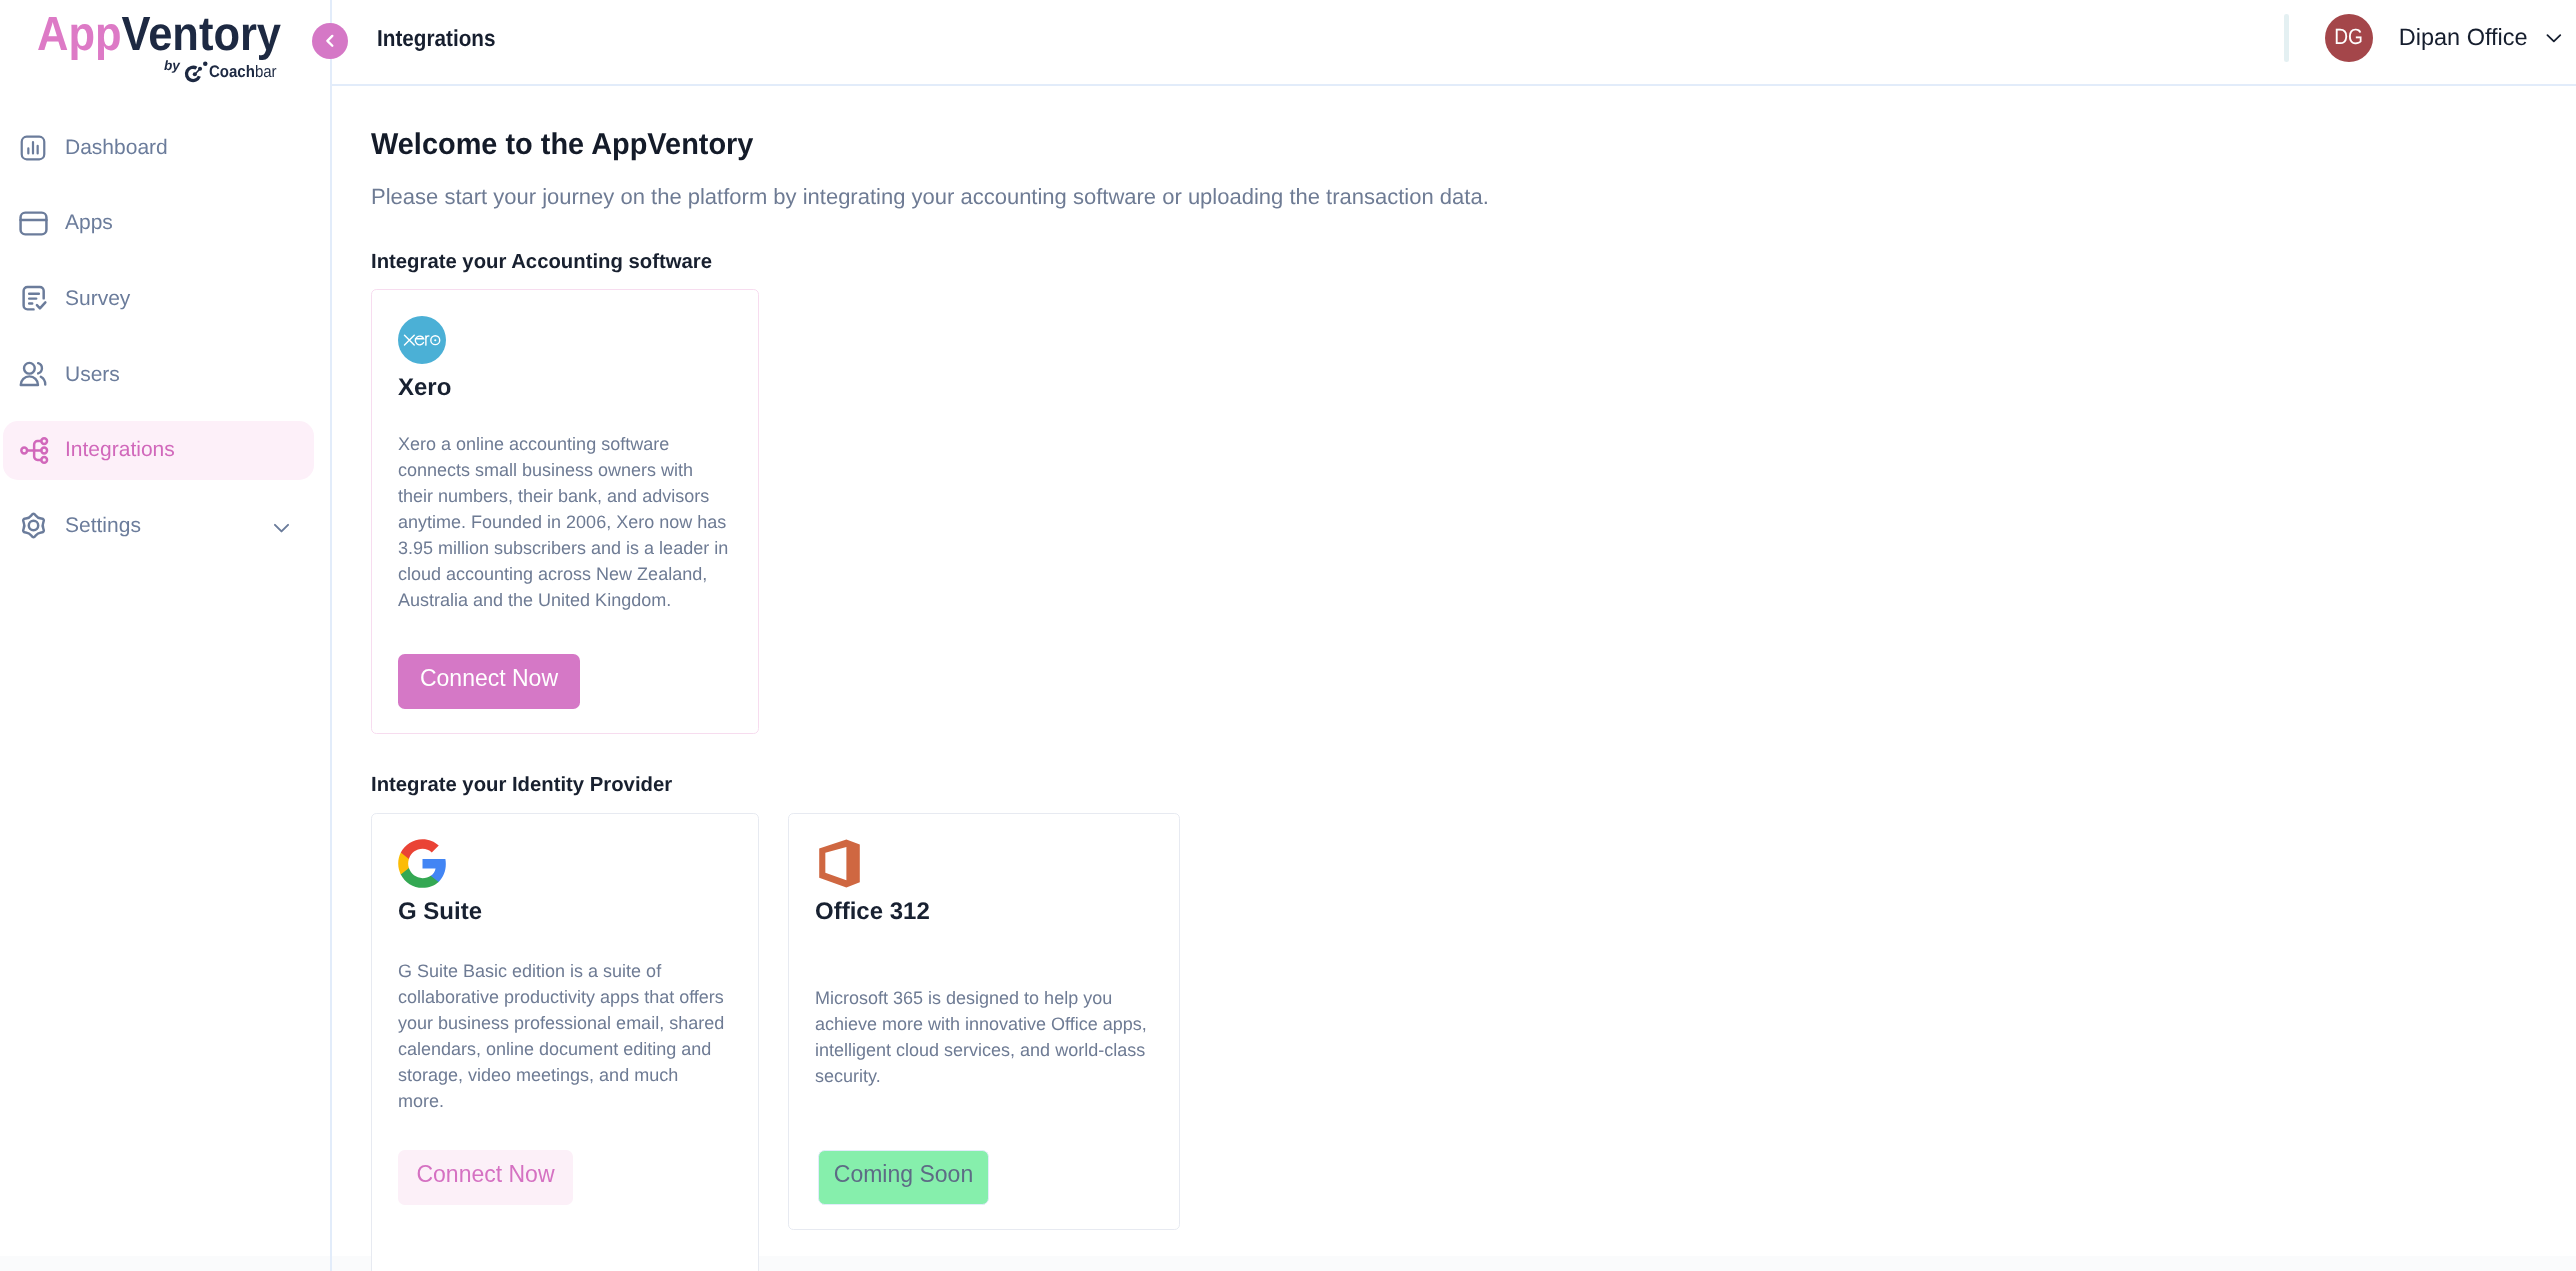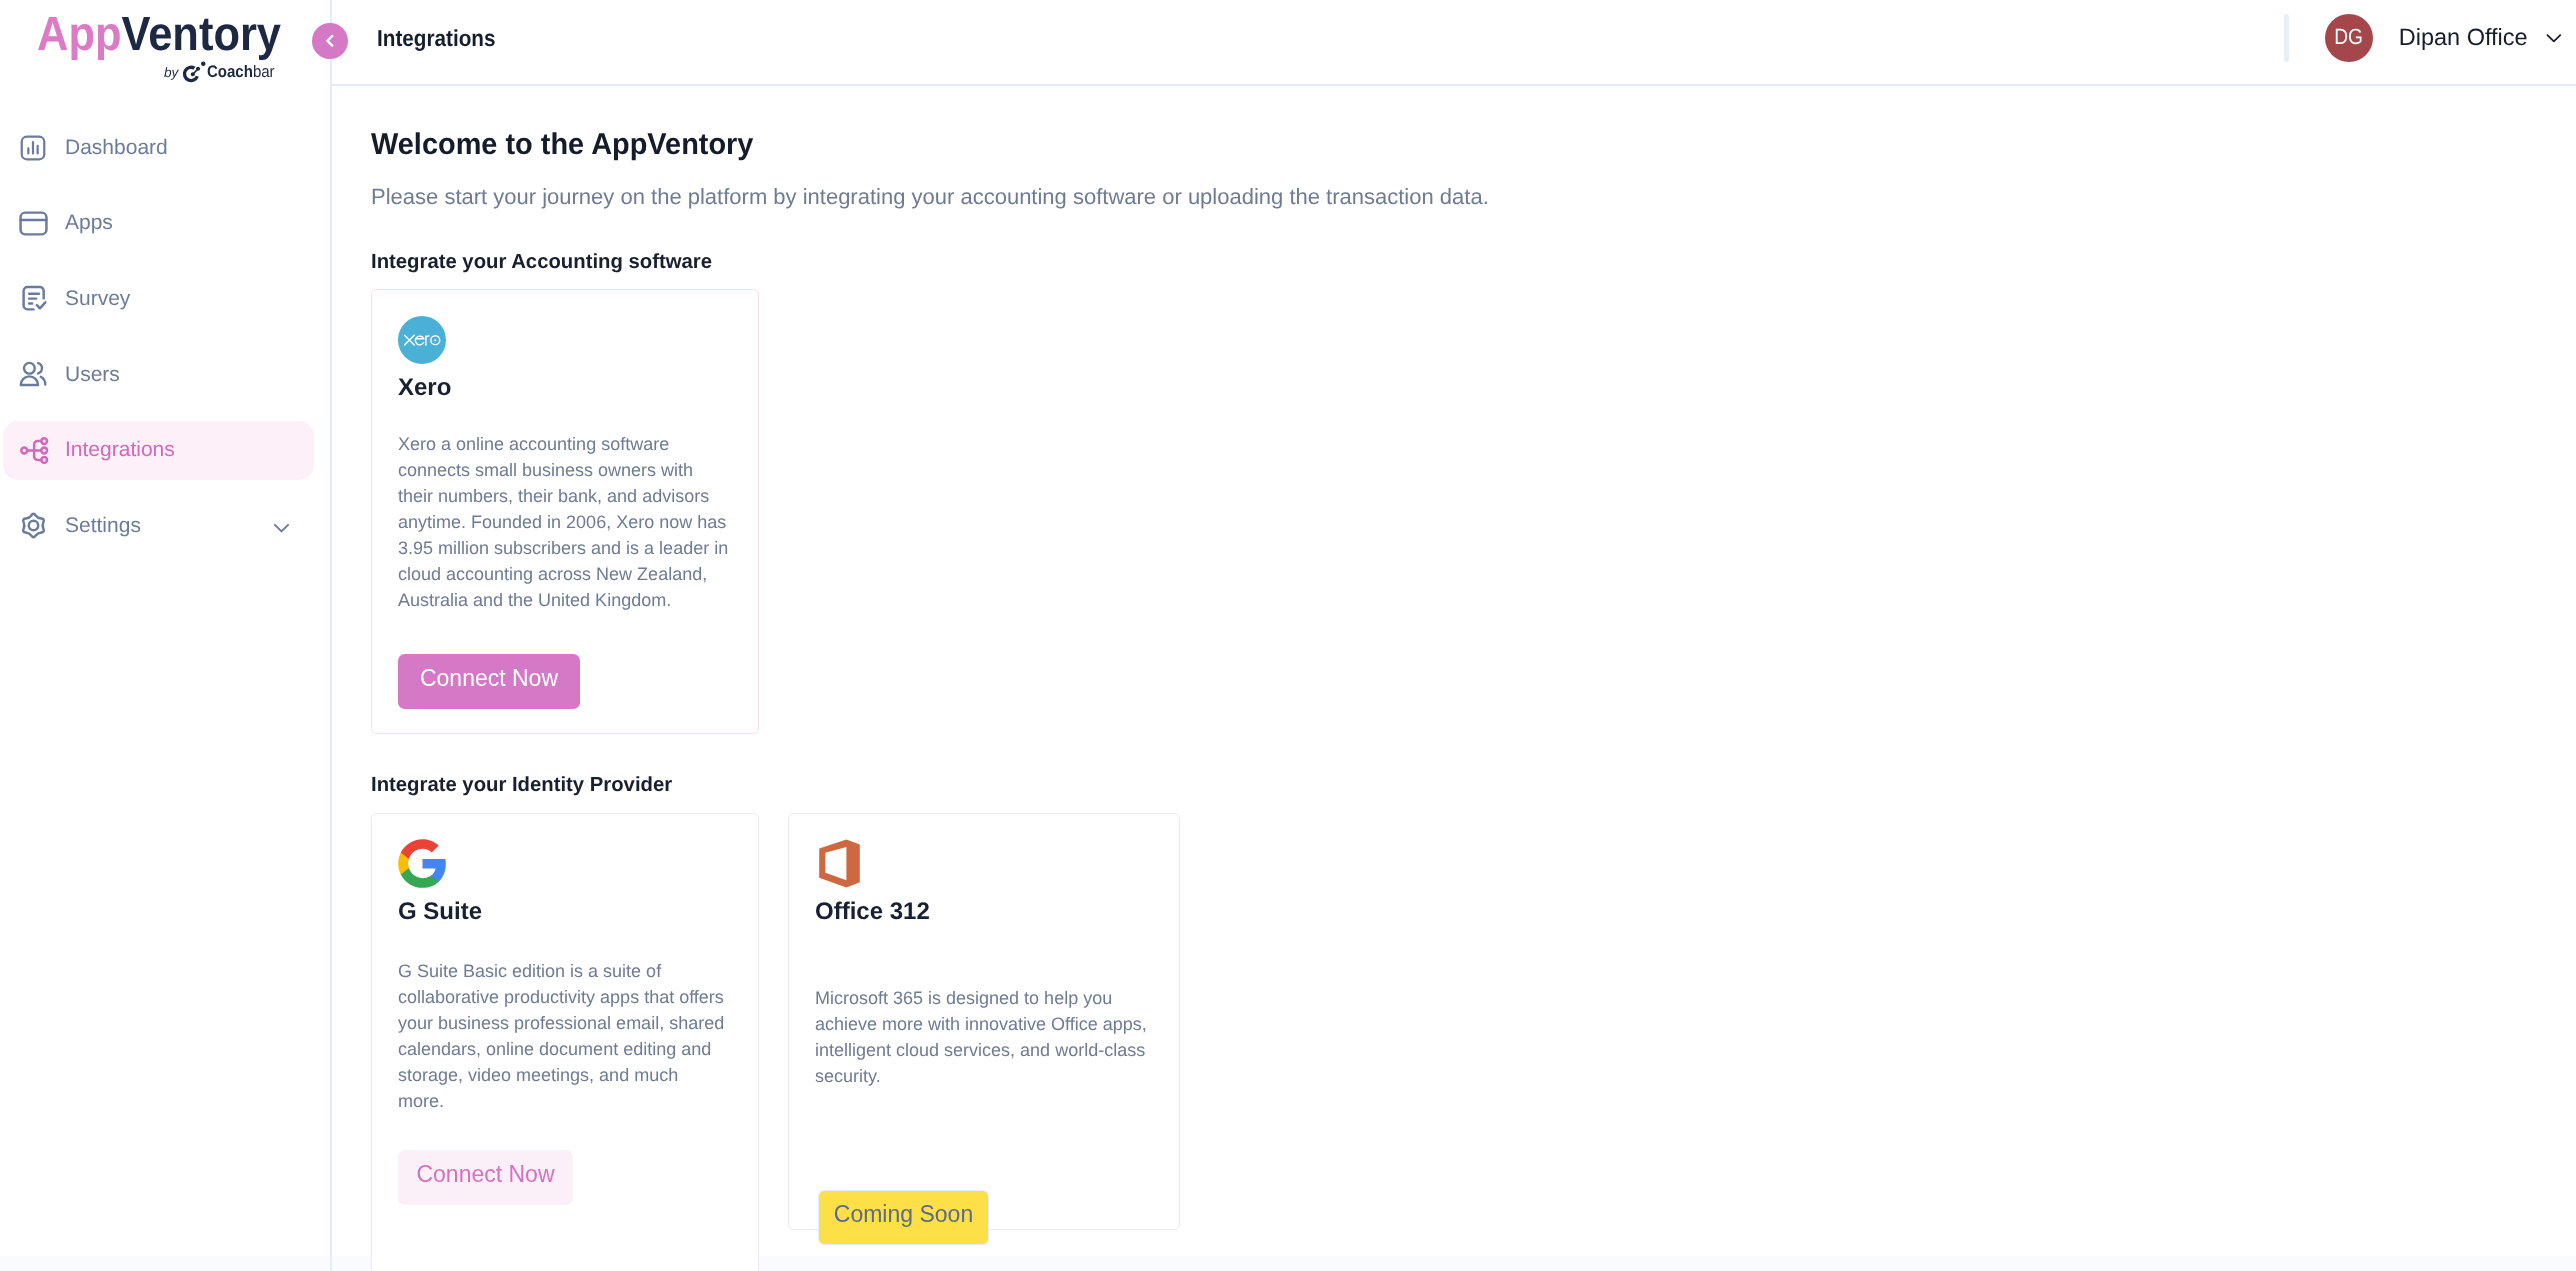--- a/index.html
+++ b/index.html
@@ -22,21 +22,21 @@
   }
   .sidebar:after {
     content: ""; position: absolute; right: 0; top: 0; width: 2.3px; height: 1271px;
     background: #e2ecfa;
   }
   .logo-wrap { position: absolute; left: 37px; top: 10.6px; width: 258px; }
   .wm { font-size: 48px; font-weight: 700; line-height: 1; transform: scaleX(0.906); transform-origin: left top; white-space: nowrap; }
   .wm-app { color: #dd7ac6; }
   .wm-ven { color: #1d2942; }
   .byline { position: absolute; left: 127px; top: 48px; display: flex; align-items: flex-end; white-space: nowrap; }
-  .by { font-style: italic; font-weight: 400; font-size: 13.6px; color: #1d2942; line-height: 1; margin-bottom: 2px; transform: translateZ(0); }
+  .by { font-style: italic; font-weight: 700; font-size: 13.6px; color: #1d2942; line-height: 1; margin-bottom: 9px; transform: translateZ(0); }
   .cbmark { display:inline-block; margin: 0 -3px -1.5px 3px; line-height:0; }
   .cb { font-size: 16.7px; color: #1d2942; line-height: 1; margin-bottom: 0px; transform: scaleX(0.90) translateZ(0); transform-origin: left bottom; display:inline-block; white-space:nowrap; }
   .cb b { font-weight: 700; }
   .cb i { font-style: normal; font-weight: 400; }
   .nav { position: absolute; left: 0; top: 118px; width: 332px; }
   .nav-item {
     position: relative; display: flex; align-items: center;
     height: 59px; margin: 0 18px 16.7px 3px;
     border-radius: 15px; gap: 0;
     color: #6b7c9b;
@@ -110,21 +110,21 @@
     border-radius: 6.8px; font-size: 23px; border: none;
     cursor: pointer; font-family: inherit; line-height: 1;
     display:flex; align-items:center; justify-content:center;
     padding: 0 0 7px 0;
   }
   .card.xero .btn { top: 364px; height: 55px; width: 182px; }
   #card-gsuite .btn { top: 336px; height: 55px; width: 175px; }
   #card-office .btn { top: 336px; height: 55px; width: 171px; left: 29px; }
   .btn.primary { background: #d578c6; color: #fff; }
   .btn.soft { background: #fcf0f8; color: #d571c2; }
-  .btn.outline { background: #fde047; color: #5d6b85; border: 1.5px solid #e2ecfa; margin-top: 40px; }
+  .btn.outline { background: #86efac; color: #5d6b85; border: 1.5px solid #e2ecfa; }
 </style>
 </head>
 <body>
 
 <div class="app">
   <div class="footer-band"></div>
 
   <aside class="sidebar">
     <div class="logo-wrap" id="logo">
         <div class="wm"><span class="wm-app">App</span><span class="wm-ven">Ventory</span></div>

